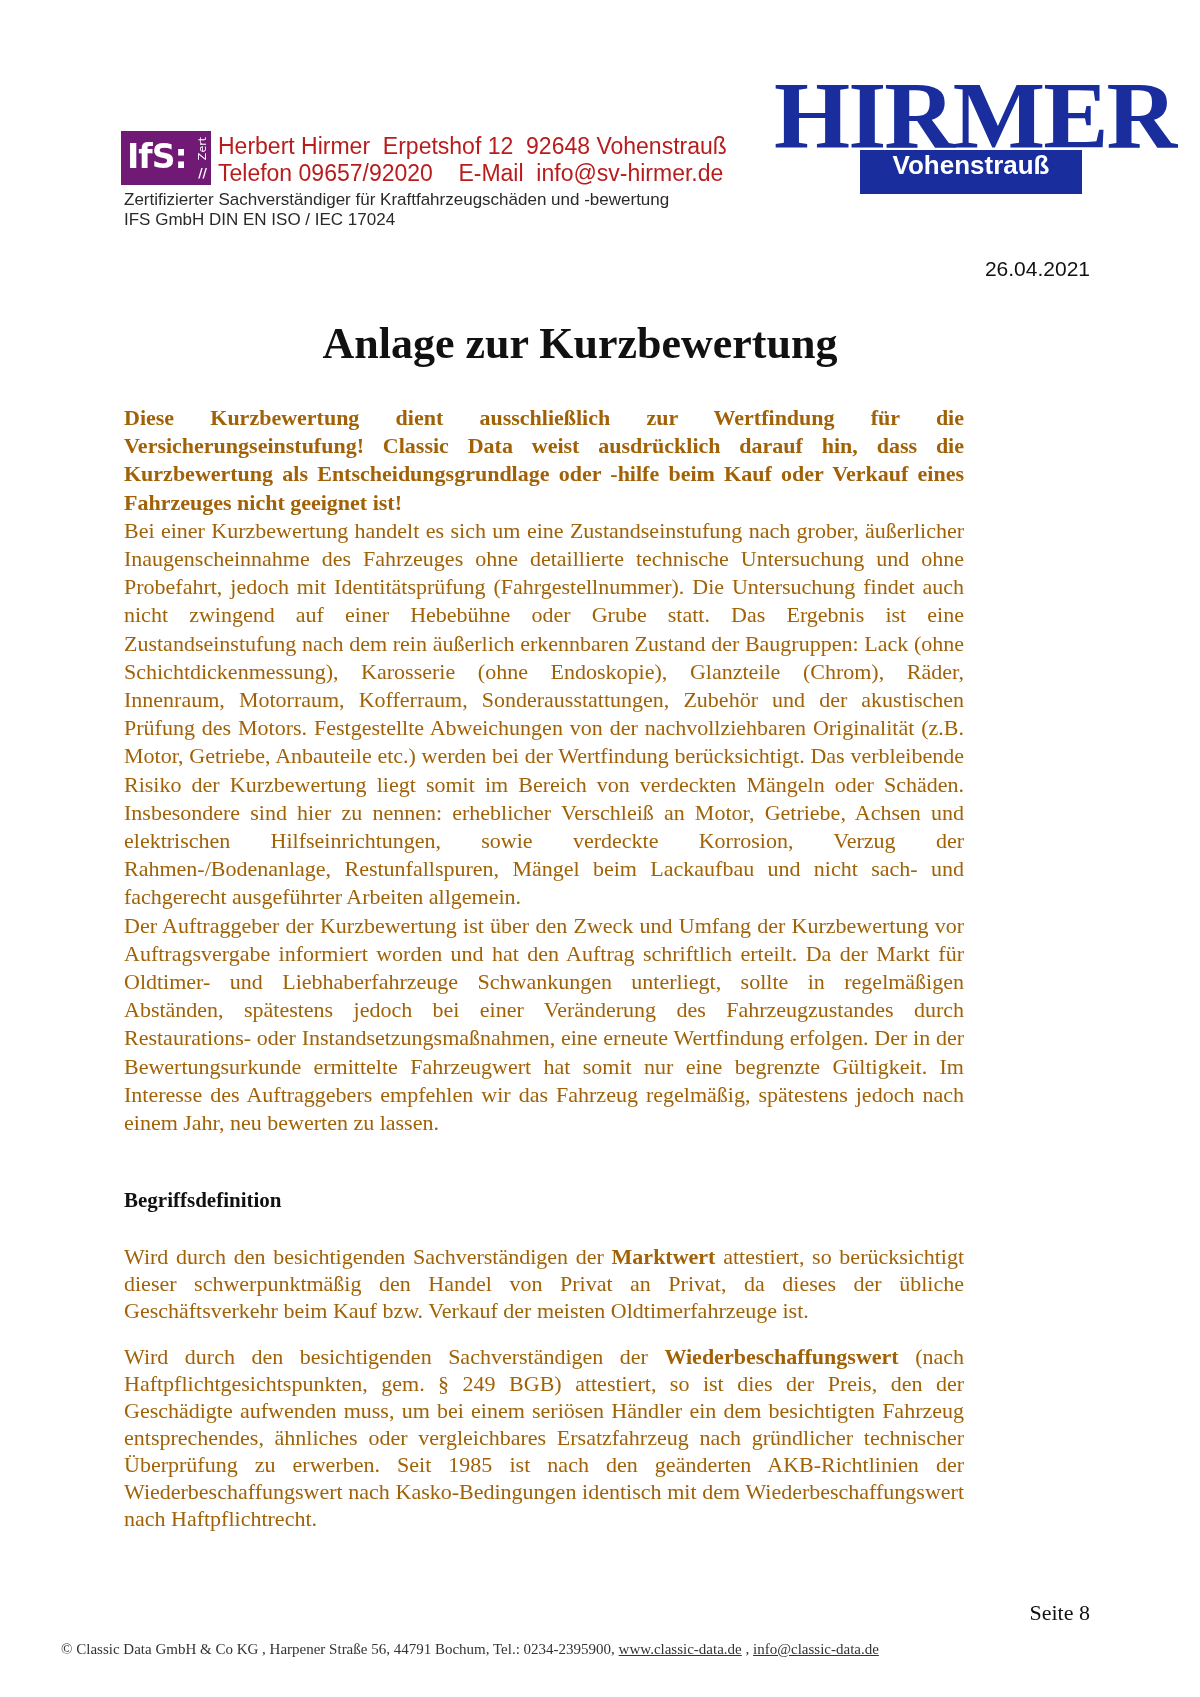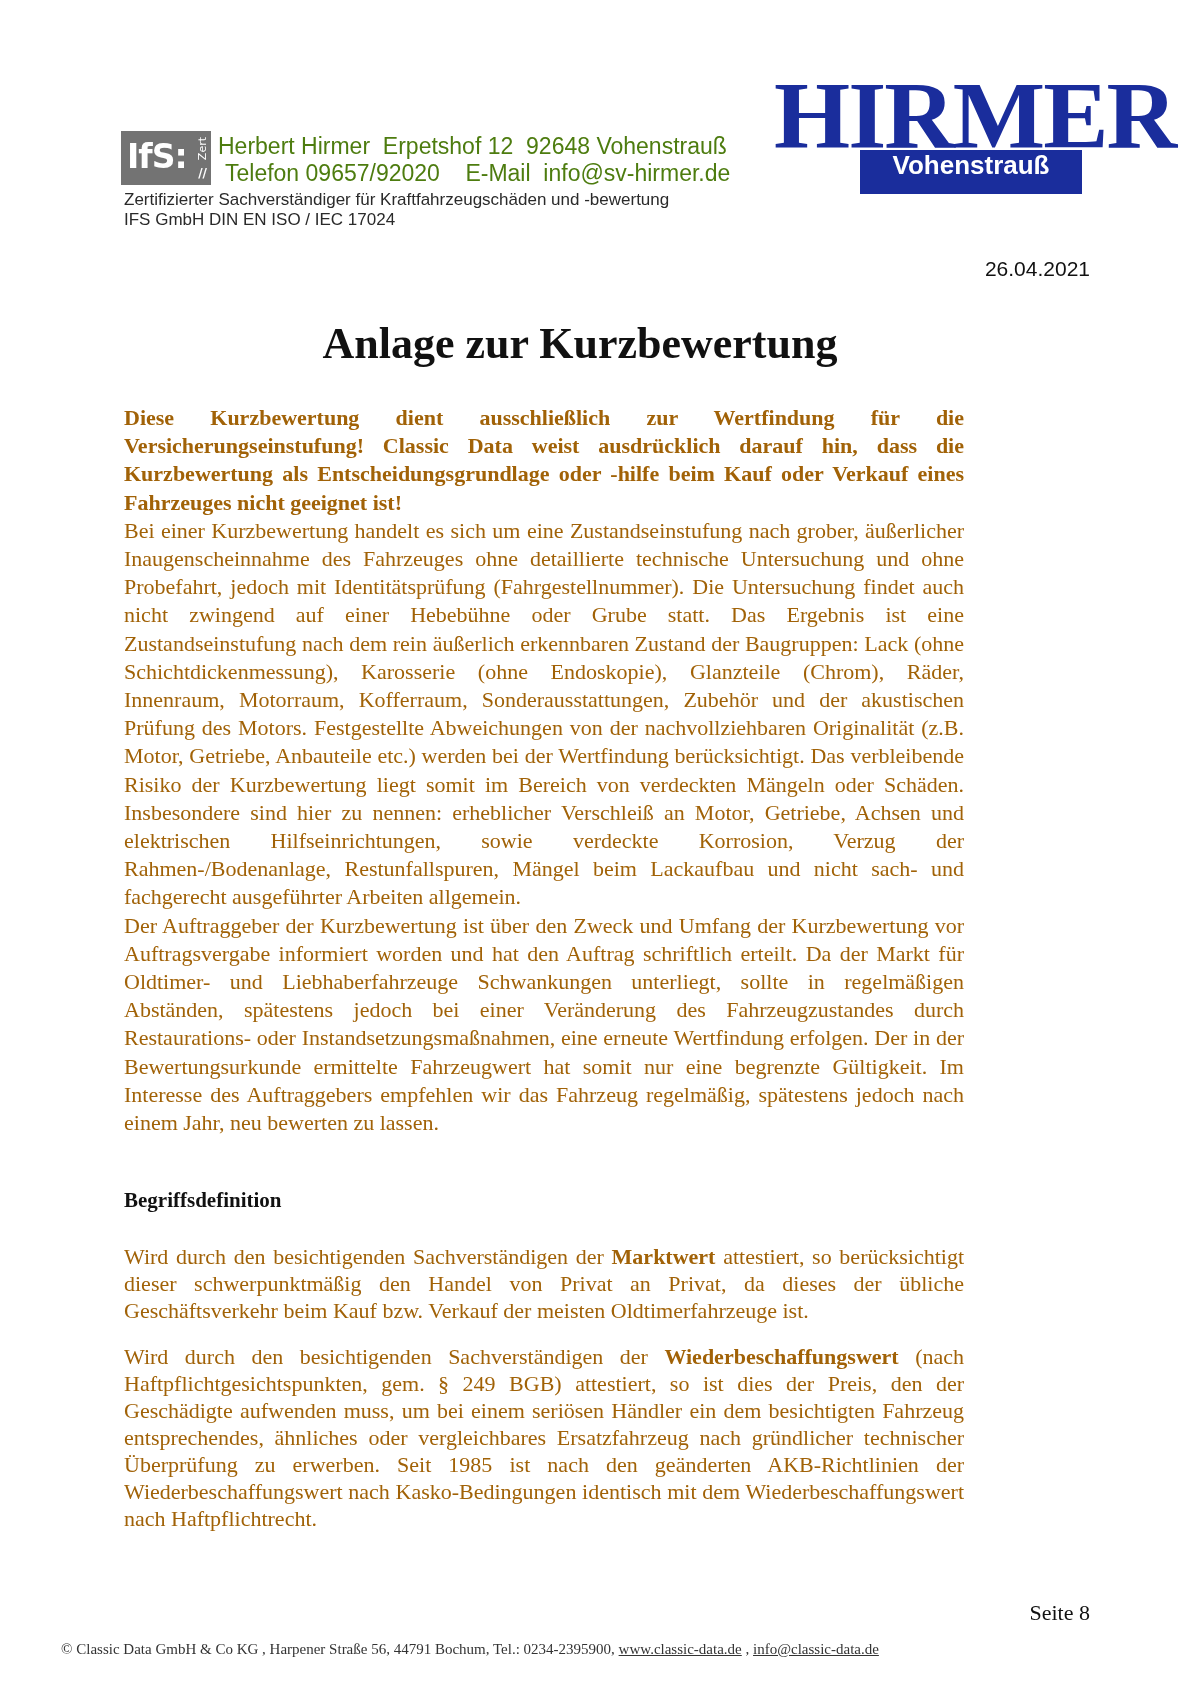--- a/index.html
+++ b/index.html
@@ -7,34 +7,34 @@
     body { position: relative; font-family: "Liberation Serif", serif; color: #1a1a1a; }
 
     .header { position: absolute; left: 0; top: 0; width: 1200px; height: 240px; }
     .company-title {
       position: absolute; left: 121px; top: 74px;
       font-family: "Liberation Sans", sans-serif; font-size: 46px; line-height: 52px;
       color: #1b1b1b; letter-spacing: 0.2px; white-space: nowrap;
     }
     .ifs-logo {
       position: absolute; left: 121px; top: 131px; width: 90px; height: 54px;
-      background: #737373; color: #fff;
+      background: #701a75; color: #fff;
       font-family: "DejaVu Sans", sans-serif;
     }
     .ifs-logo .ifs-text { position: absolute; left: 6px; top: 6px; font-size: 33px; font-weight: bold; letter-spacing: -1px; line-height: 40px; }
     .ifs-logo .ifs-zert { position: absolute; right: 3px; top: 6px; font-size: 11px; writing-mode: vertical-rl; transform: rotate(180deg); line-height: 11px; }
     .ifs-logo .ifs-marks { position: absolute; right: 4px; bottom: 6px; font-size: 12px; font-weight: bold; line-height: 12px; }
 
     .contact-line {
       position: absolute; left: 218px;
       font-family: "Liberation Sans", sans-serif; font-size: 23px; line-height: 26px;
-      color: #4d7c0f; white-space: pre;
+      color: #b91c1c; white-space: pre;
     }
     .contact-line.l1 { top: 133px; }
-    .contact-line.l2 { top: 160px; margin-left: 7px; }
+    .contact-line.l2 { top: 160px; }
     .cert-line {
       position: absolute; left: 124px;
       font-family: "Liberation Sans", sans-serif; font-size: 17px; line-height: 20px;
       color: #2a2a2a; white-space: nowrap;
     }
     .cert-line.l1 { top: 190px; }
     .cert-line.l2 { top: 210px; }
 
     .hirmer-logo { position: absolute; left: 774px; top: 72px; width: 312px; height: 112px; }
     .hirmer-word {

